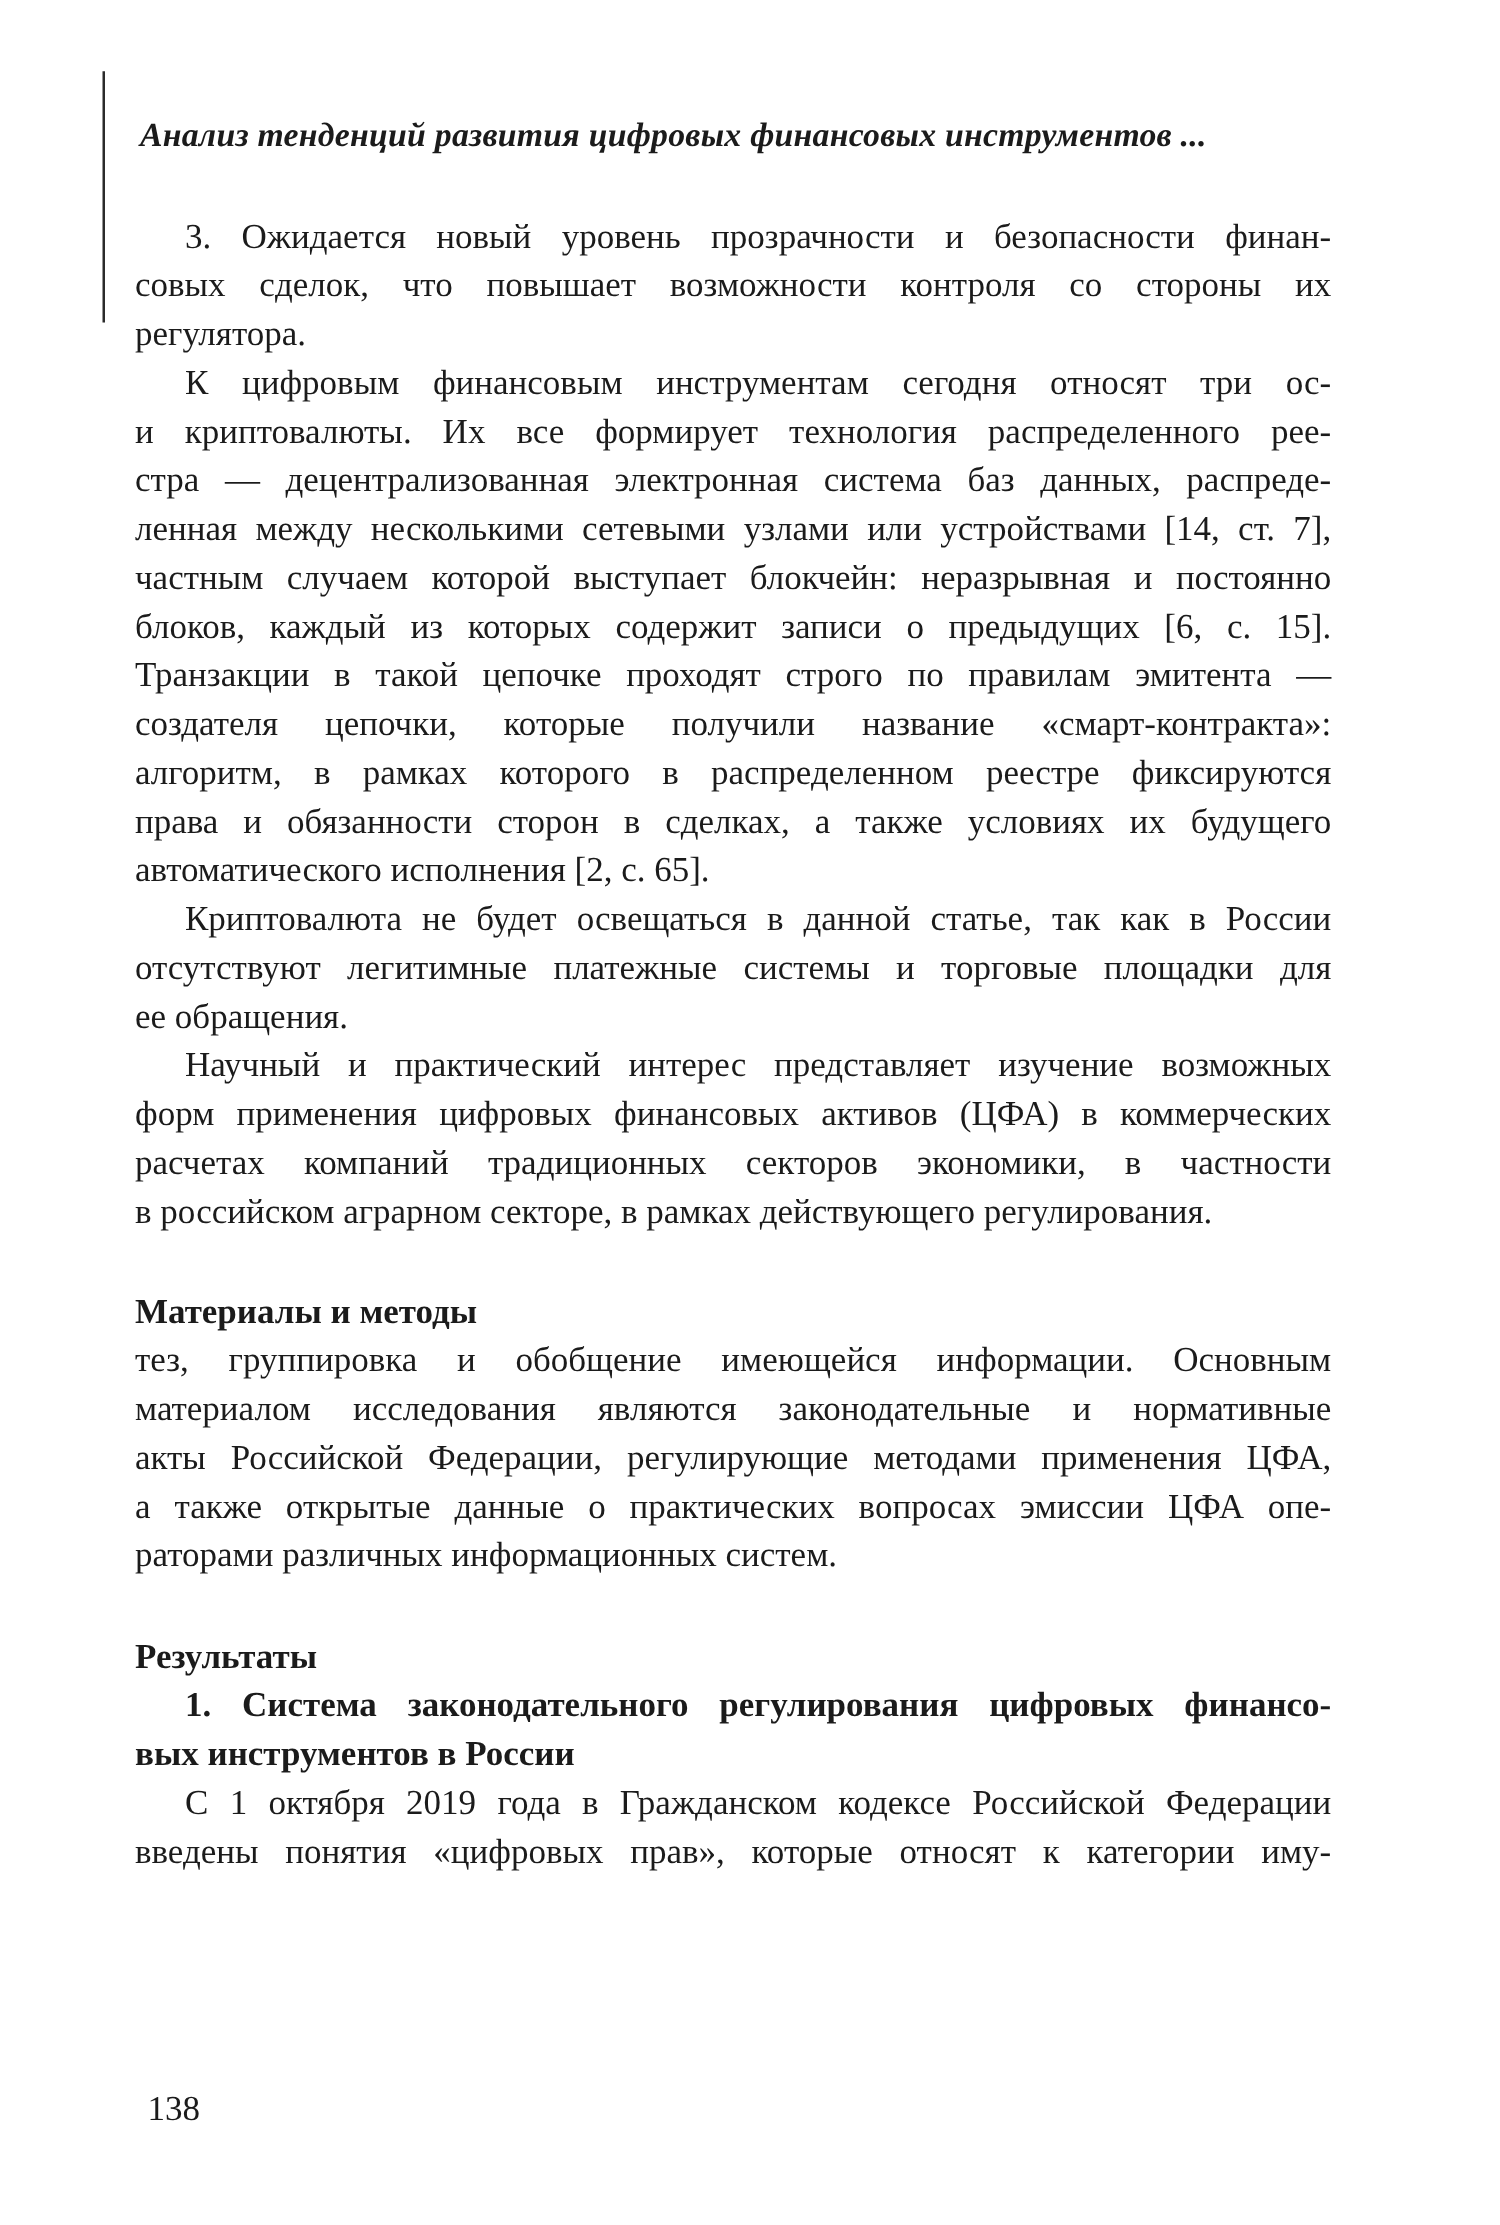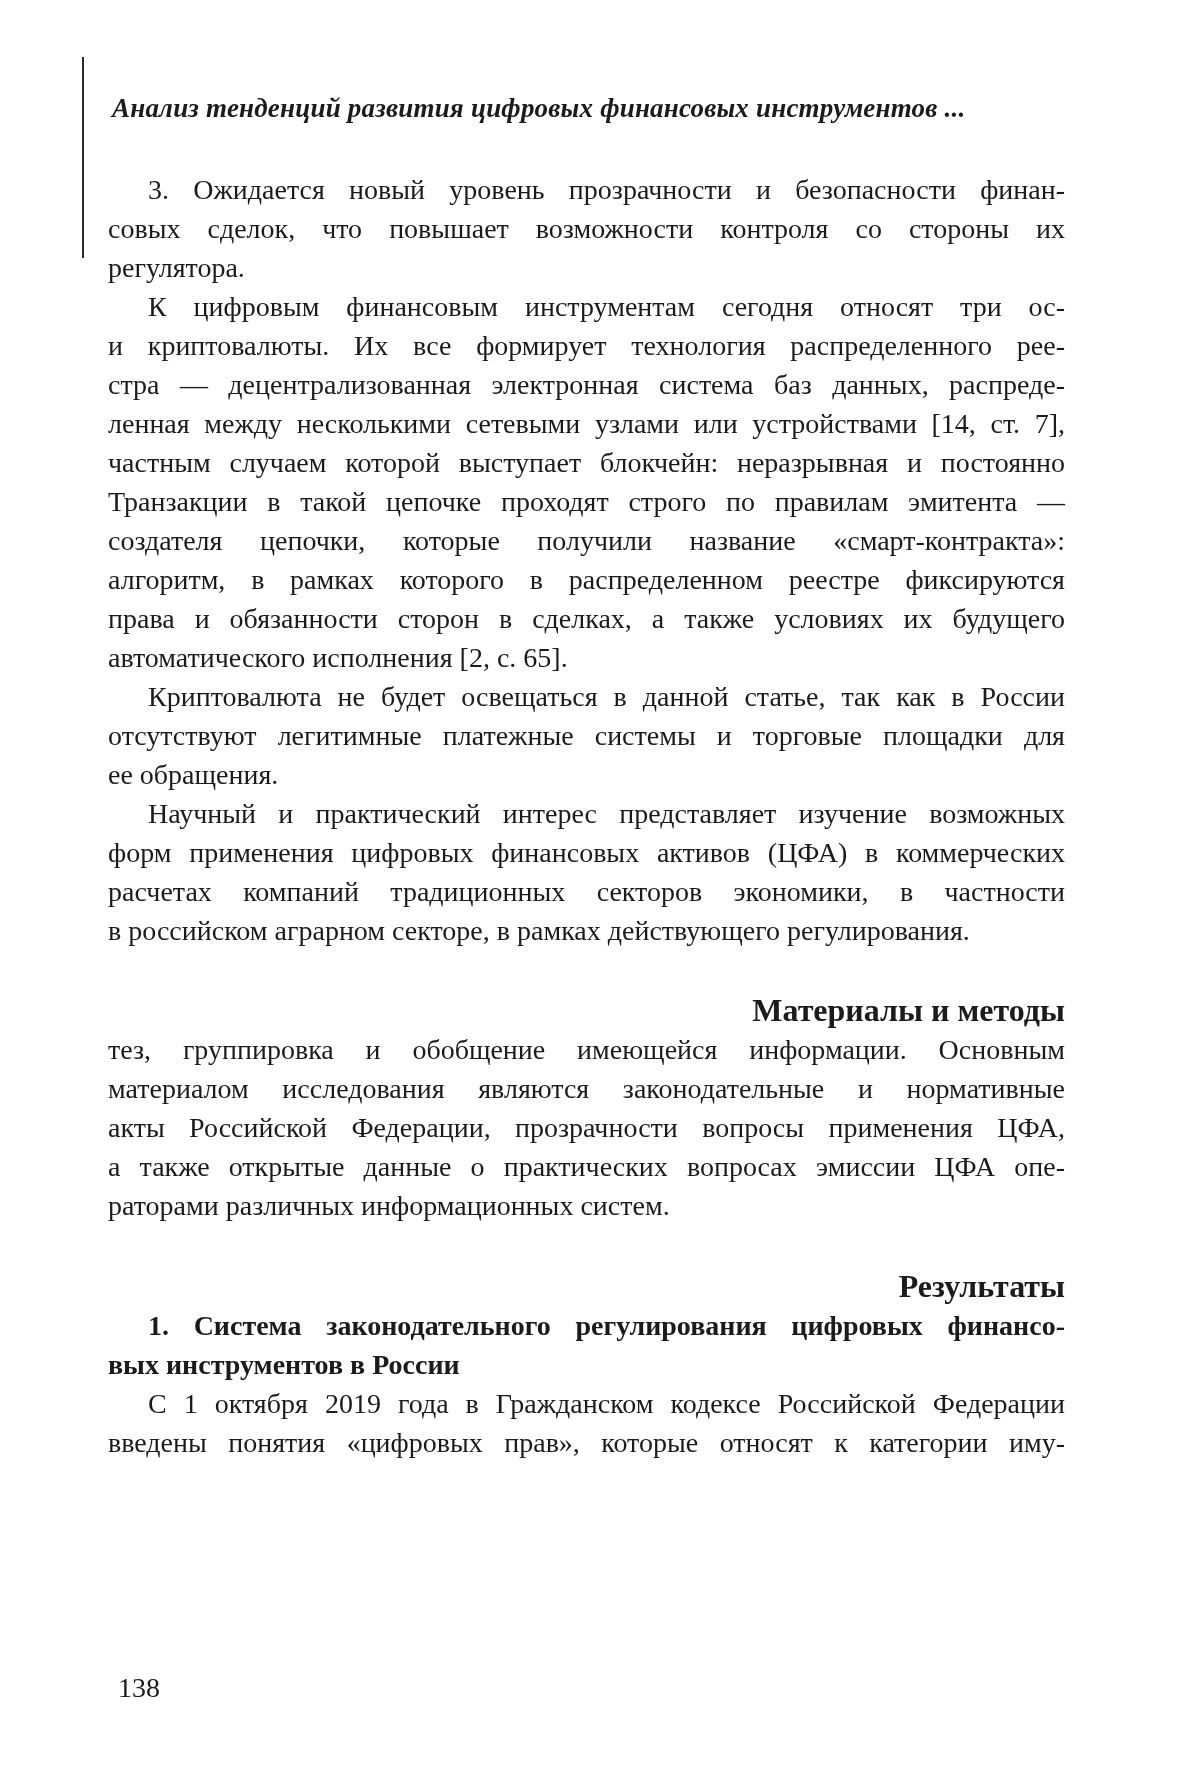--- a/index.html
+++ b/index.html
@@ -41,24 +41,24 @@
     font-size: 28px;
     line-height: 39px;
   }
   .paragraph { margin: 0; }
   .line { text-align: justify; }
   .line.j { text-align-last: justify; }
   .line.last { text-align-last: left; }
   .line.first { text-indent: 40px; }
   .bold .line { font-weight: bold; }
   .heading {
-    font-size: 32px;
+    font-size: 28px;
     line-height: 39px;
     font-weight: bold;
-    text-align: right;
+    text-align: left;
     margin: 0;
   }
   .heading.methods { margin-top: 41px; }
   .heading.results { margin-top: 42px; }
   .page-number {
     position: absolute;
     left: 118px;
     top: 1668px;
     font-size: 28px;
     line-height: 39px;
@@ -80,20 +80,21 @@
       <div class="line j">совых сделок, что повышает возможности контроля со стороны их</div>
       <div class="line last">регулятора.</div>
     </div>
 
     <div class="paragraph">
       <div class="line j first">К цифровым финансовым инструментам сегодня относят три ос-</div>
       <div class="line j">и криптовалюты. Их все формирует технология распределенного рее-</div>
       <div class="line j">стра — децентрализованная электронная система баз данных, распреде-</div>
       <div class="line j">ленная между несколькими сетевыми узлами или устройствами [14, ст. 7],</div>
       <div class="line j">частным случаем которой выступает блокчейн: неразрывная и постоянно</div>
+      <div class="line j">блоков, каждый из которых содержит записи о предыдущих [6, с. 15].</div>
       <div class="line j">Транзакции в такой цепочке проходят строго по правилам эмитента —</div>
       <div class="line j">создателя цепочки, которые получили название «смарт-контракта»:</div>
       <div class="line j">алгоритм, в рамках которого в распределенном реестре фиксируются</div>
       <div class="line j">права и обязанности сторон в сделках, а также условиях их будущего</div>
       <div class="line last">автоматического исполнения [2, с. 65].</div>
     </div>
 
     <div class="paragraph">
       <div class="line j first">Криптовалюта не будет освещаться в данной статье, так как в России</div>
       <div class="line j">отсутствуют легитимные платежные системы и торговые площадки для</div>
@@ -105,21 +106,21 @@
       <div class="line j">форм применения цифровых финансовых активов (ЦФА) в коммерческих</div>
       <div class="line j">расчетах компаний традиционных секторов экономики, в частности</div>
       <div class="line last">в российском аграрном секторе, в рамках действующего регулирования.</div>
     </div>
 
     <h2 class="heading methods">Материалы и методы</h2>
 
     <div class="paragraph">
       <div class="line j">тез, группировка и обобщение имеющейся информации. Основным</div>
       <div class="line j">материалом исследования являются законодательные и нормативные</div>
-      <div class="line j">акты Российской Федерации, прозрачности вопросы применения ЦФА,</div>
+      <div class="line j">акты Российской Федерации, регулирующие методами применения ЦФА,</div>
       <div class="line j">а также открытые данные о практических вопросах эмиссии ЦФА опе-</div>
       <div class="line last">раторами различных информационных систем.</div>
     </div>
 
     <h2 class="heading results">Результаты</h2>
 
     <div class="paragraph bold">
       <div class="line j first">1. Система законодательного регулирования цифровых финансо-</div>
       <div class="line last">вых инструментов в России</div>
     </div>

